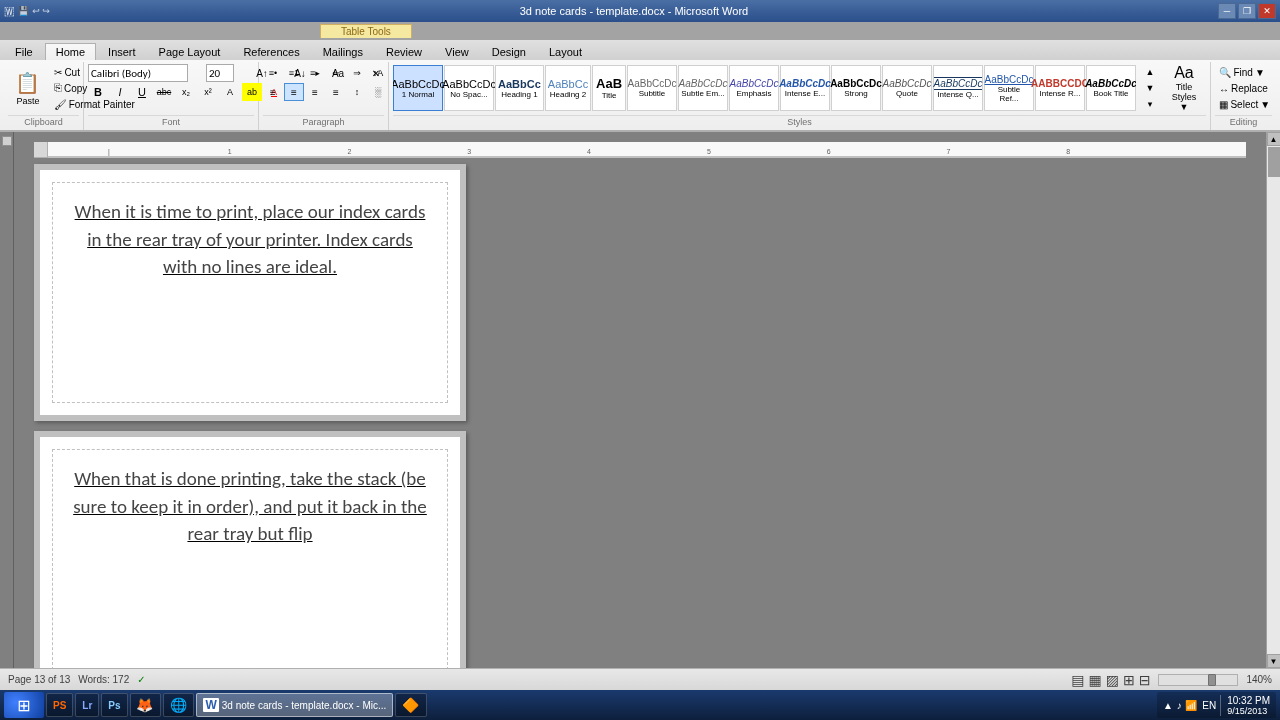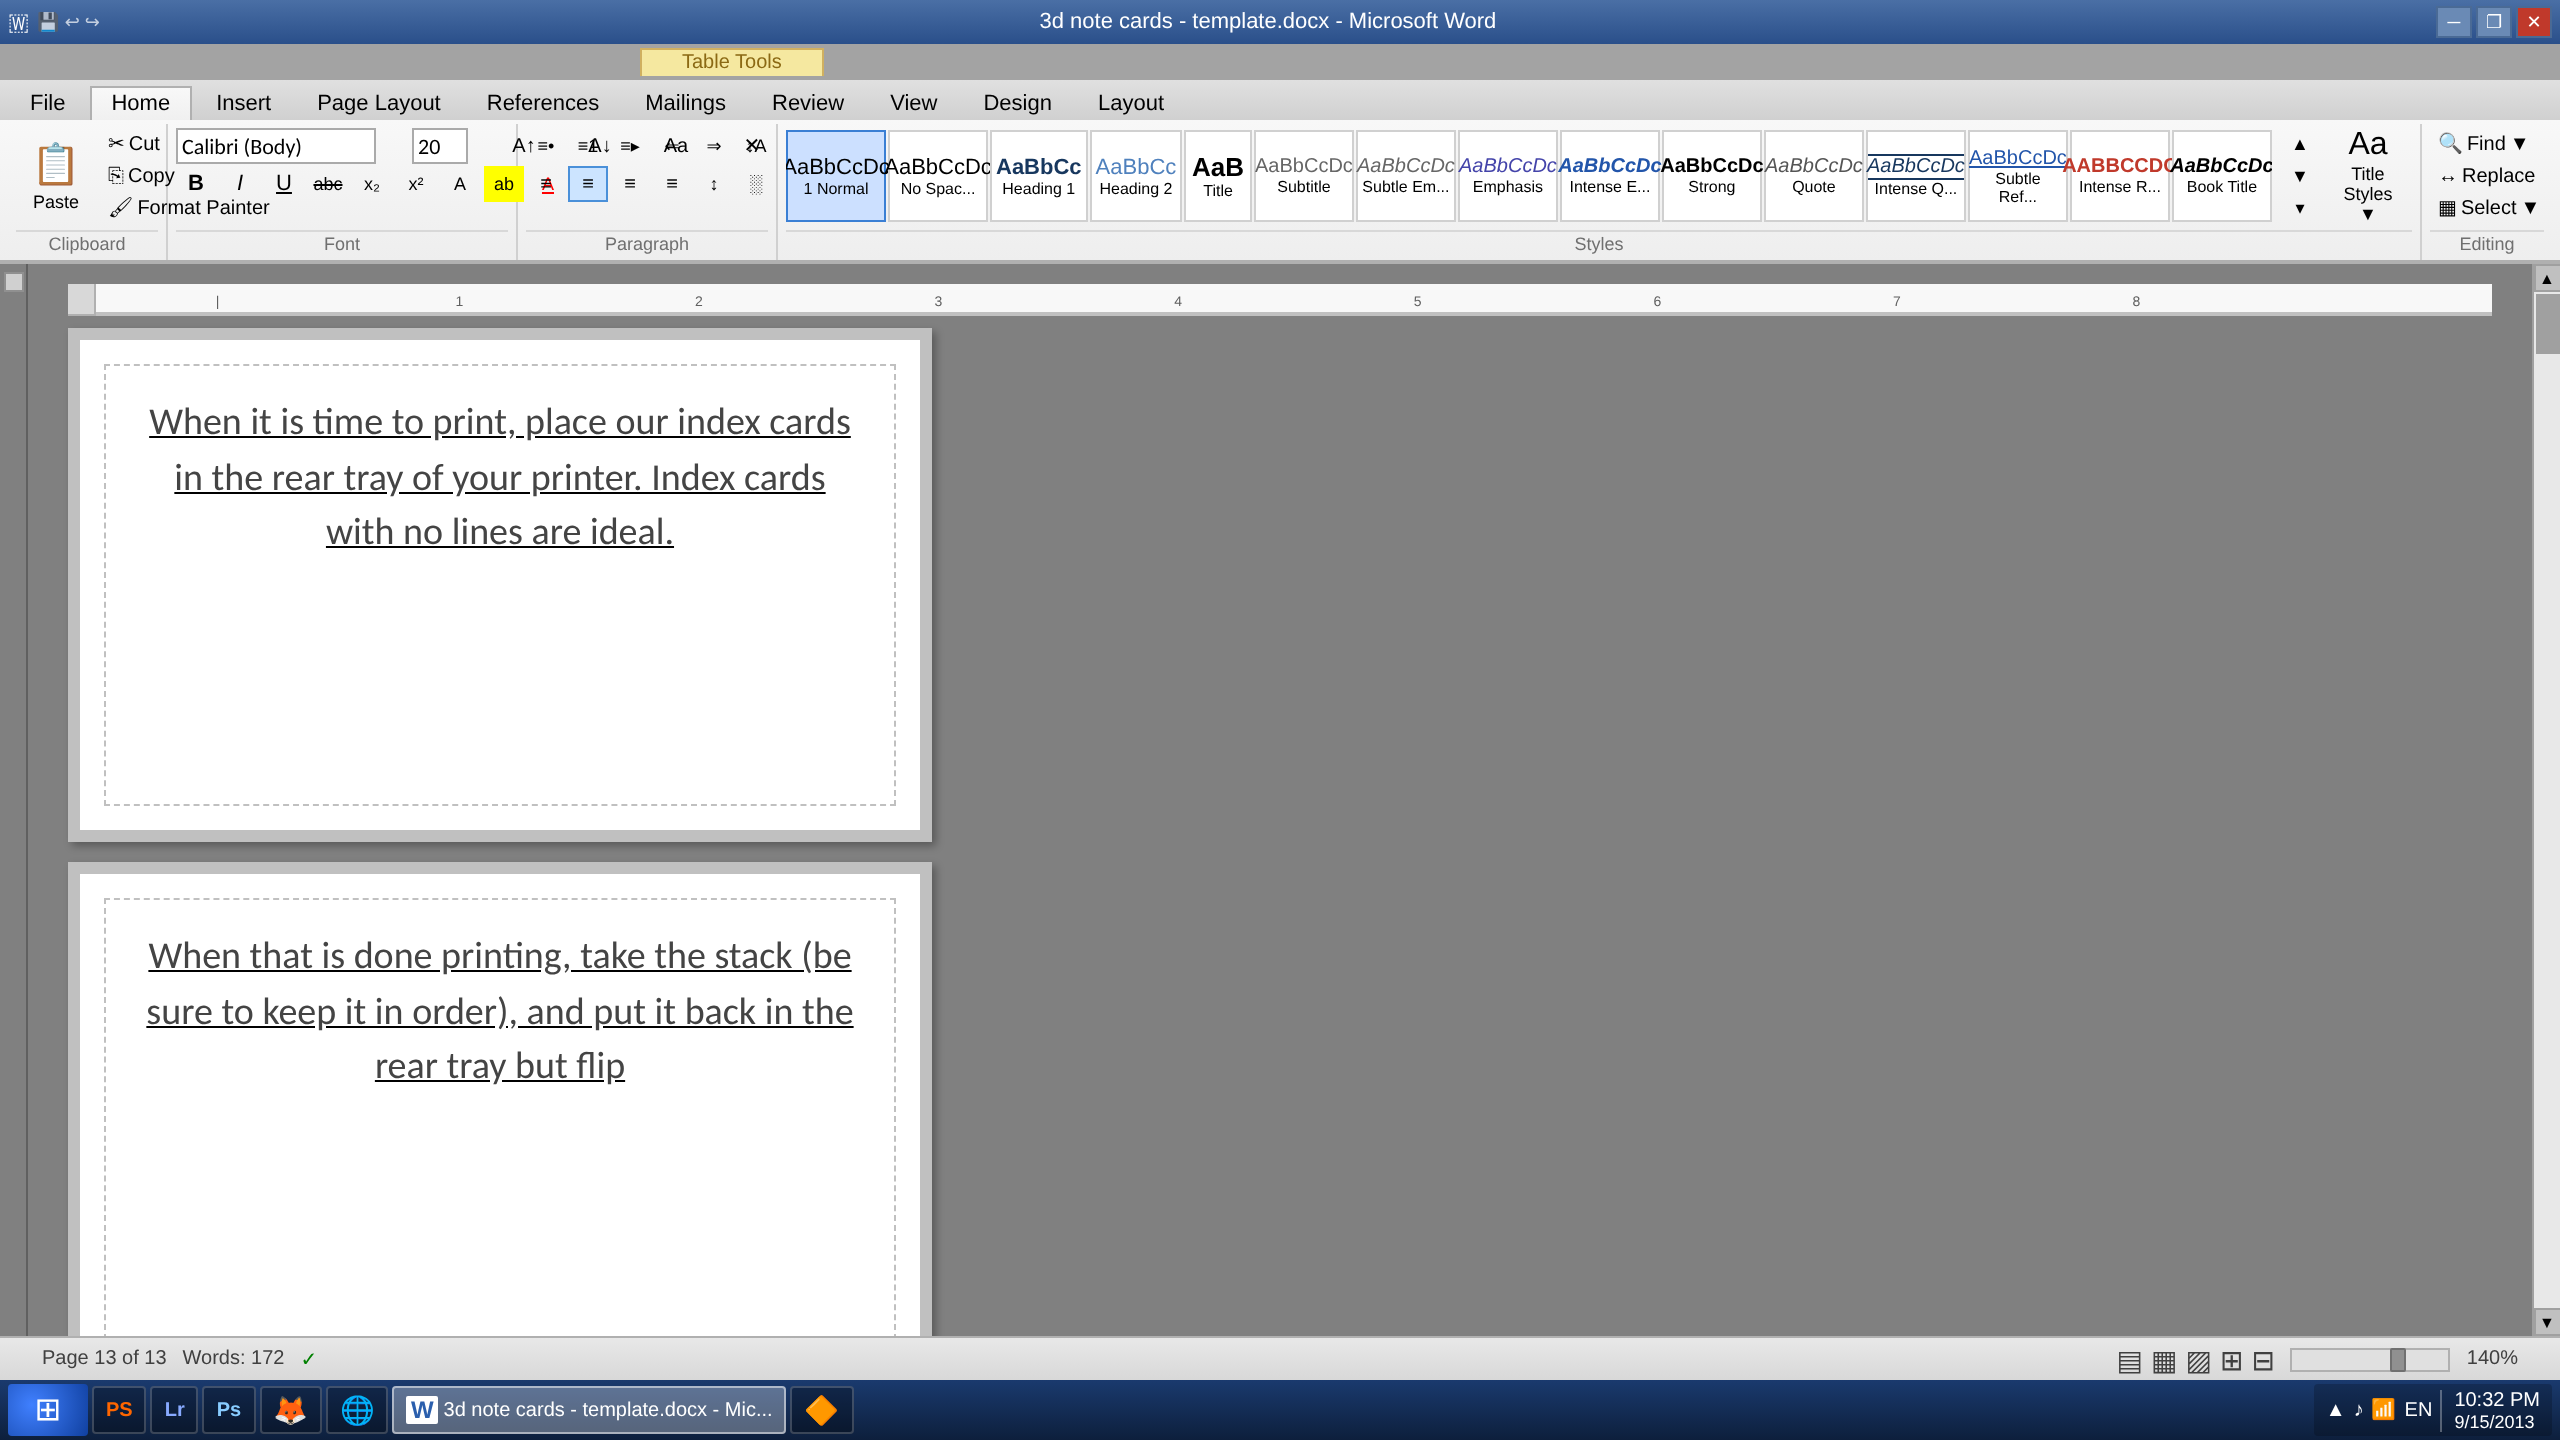--- a/index.html
+++ b/index.html
@@ -66,21 +66,21 @@
     }
 
     
     .status-bar {
       height: 22px;
       background: linear-gradient(to bottom, #e8e8e8, #d8d8d8);
       border-top: 1px solid #b0b0b0;
       display: flex;
       align-items: center;
       justify-content: space-between;
-      padding: 0 21px;
+      padding: 0 8px;
       font-size: 10px;
       color: #404040;
     }
     .status-left { display: flex; align-items: center; gap: 8px; }
     .status-right { display: flex; align-items: center; gap: 4px; }
 
     
     .taskbar {
       height: 30px;
       background: linear-gradient(to bottom, #1a3a6e, #0d1f3c);

